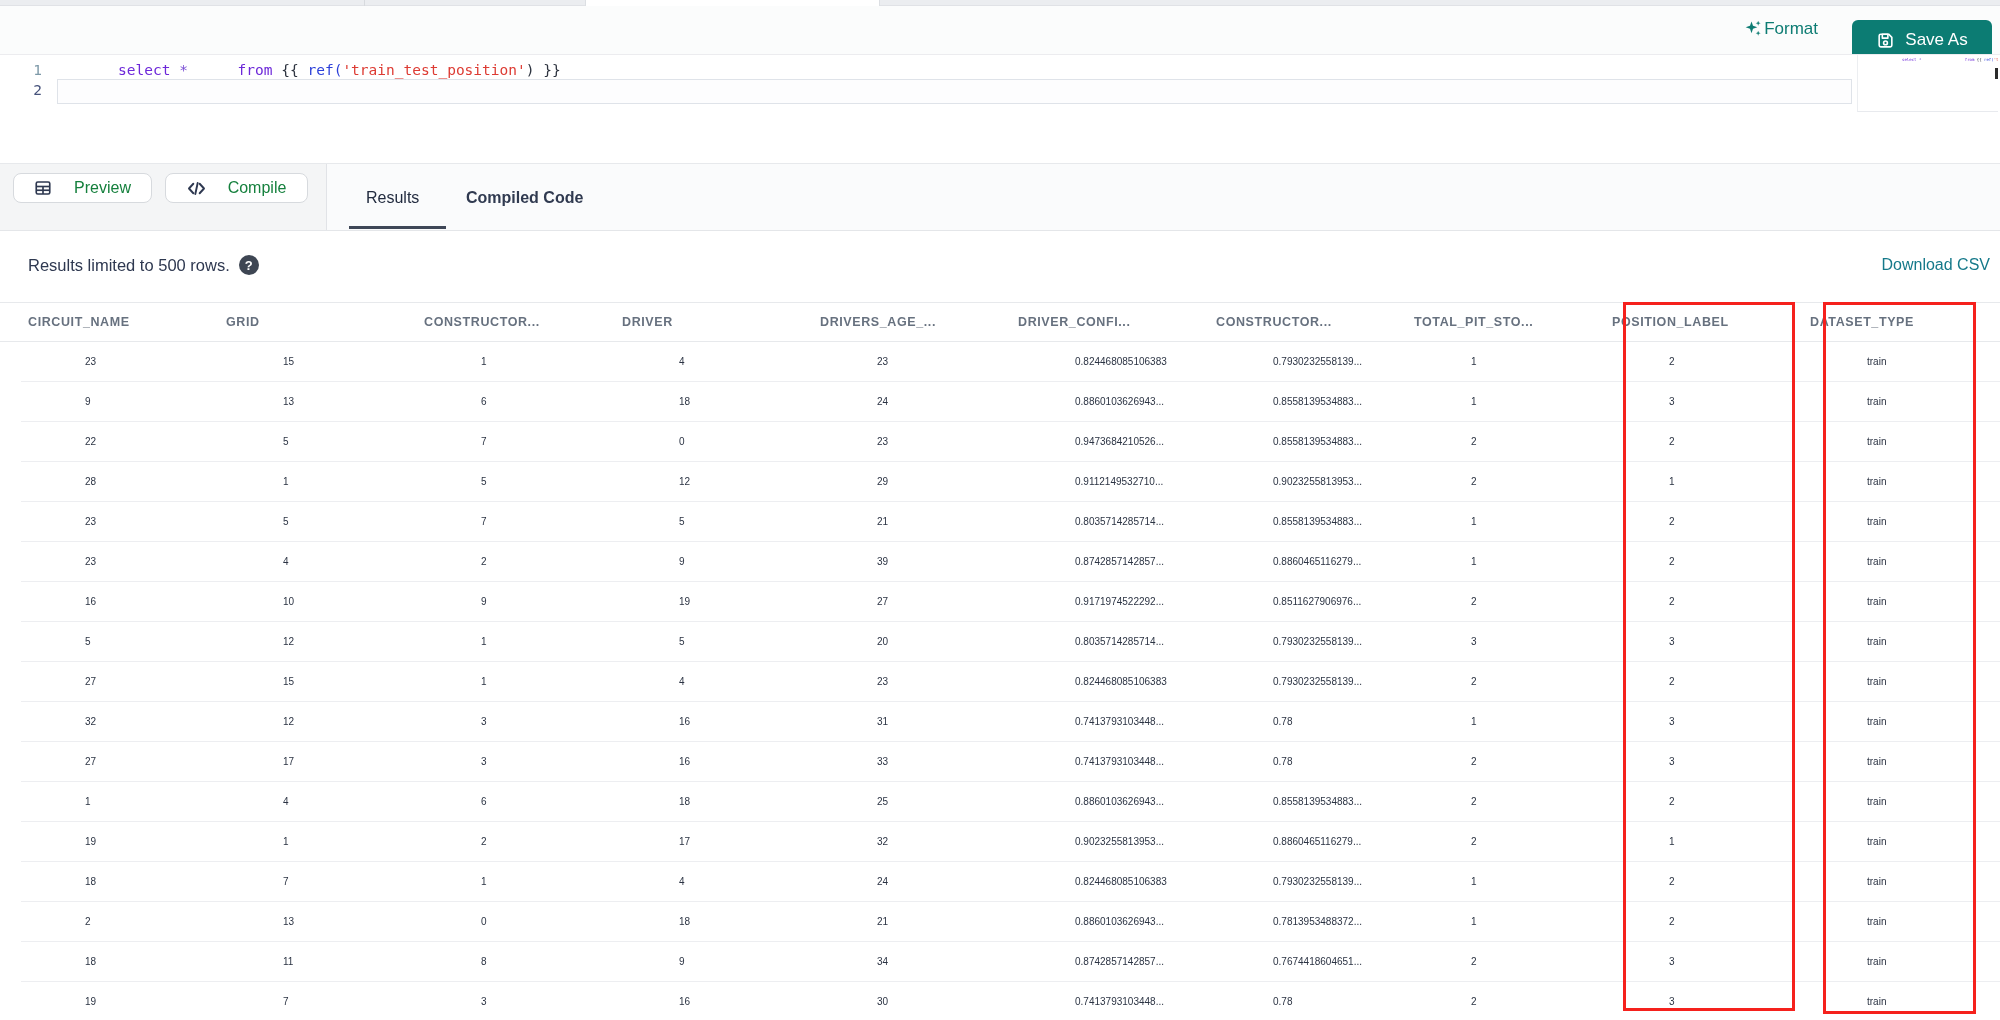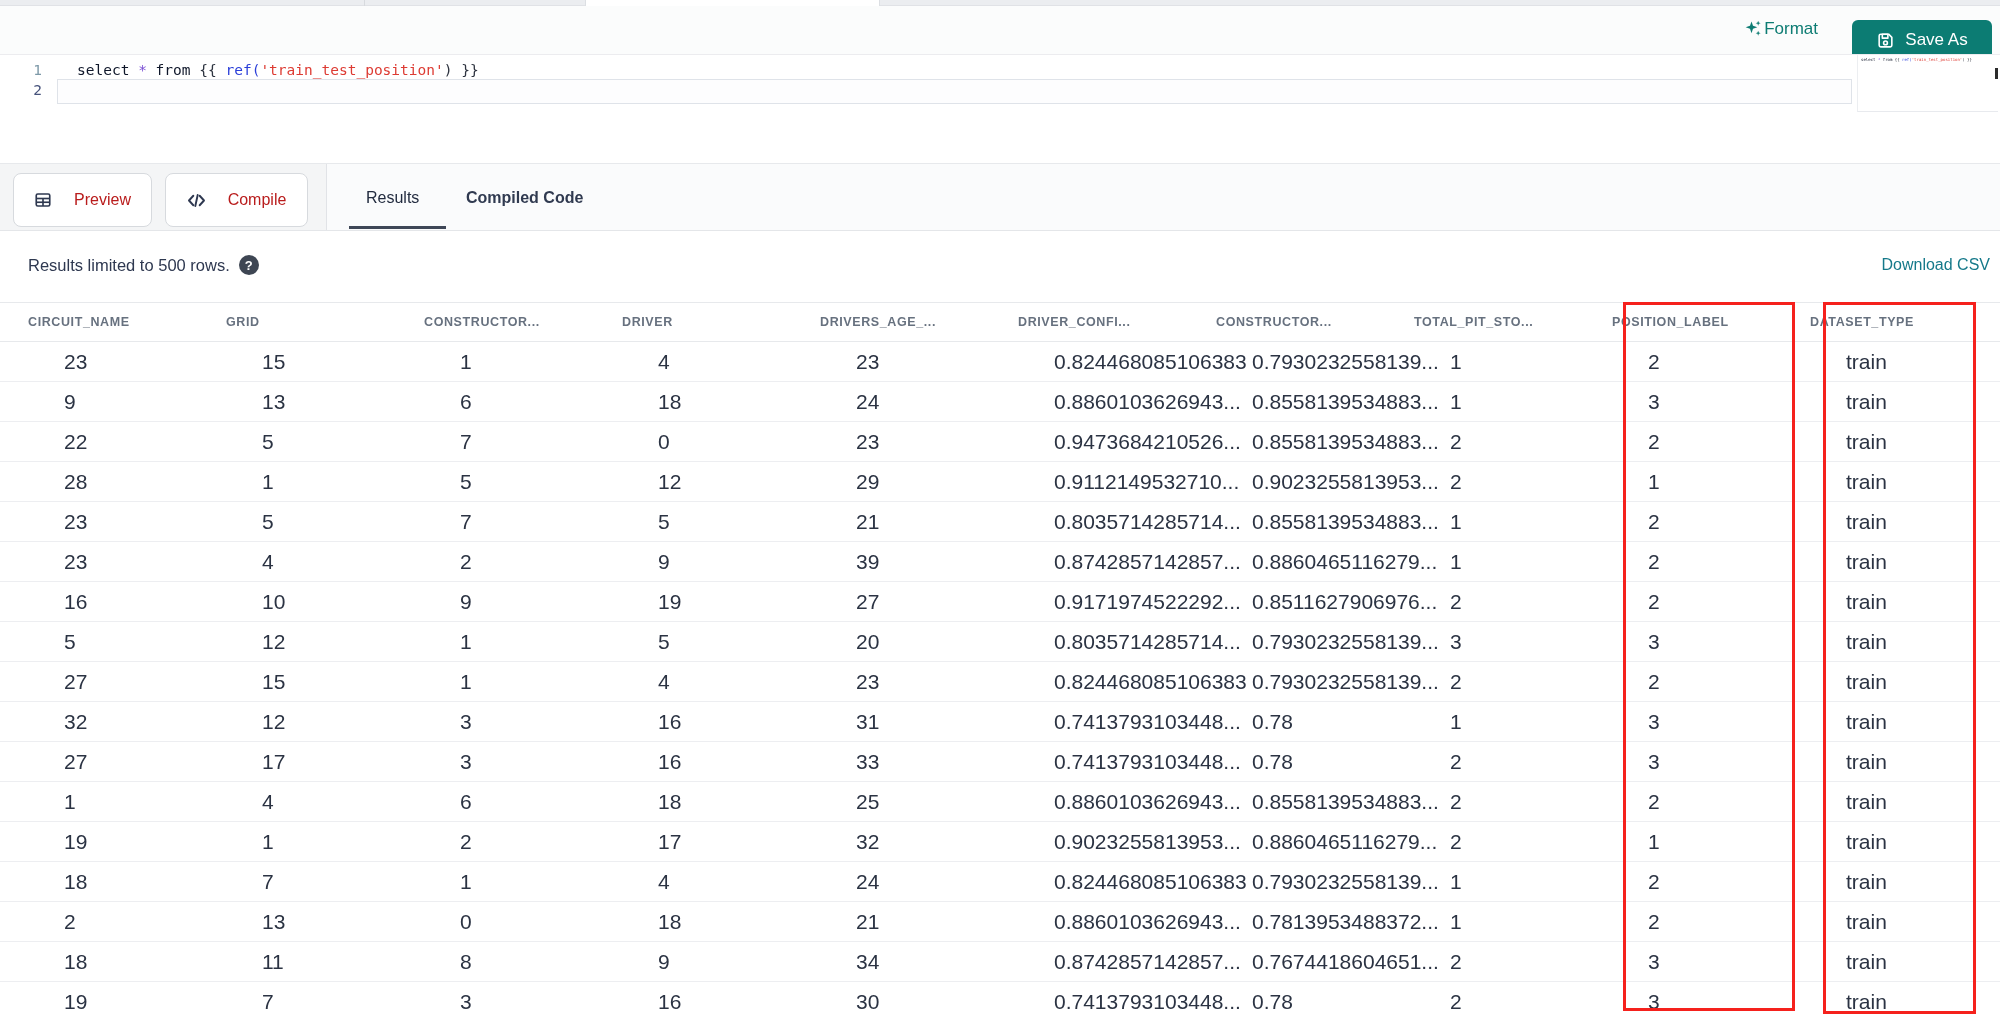--- a/index.html
+++ b/index.html
@@ -24,36 +24,36 @@
 
   
   .editor { position:absolute; top:54px; left:0; width:2000px; height:109px; background:#fff;
             border-top:1px solid #ececef; font-family:"DejaVu Sans Mono", monospace; font-size:14.5px; }
   .gutter { position:absolute; left:0; width:42px; text-align:right; }
   .gutter.n1 { top:7px; color:#7d99a8; }
   .gutter.n2 { top:27px; color:#46527b; }
   .code-line-1 { position:absolute; left:77px; top:7px; white-space:pre; }
   .active-line { position:absolute; left:57px; top:24px; width:1795px; height:25px;
                  border:1px solid #dfe3e9; background:#fdfdfe; }
-  .tk-kw { color:#0f172a; } .tk-op { color:#7a4fd4; } .tk-br { color:#2e3440; }
+  .tk-kw { color:#6d28d9;margin-left:41px; } .tk-op { color:#7a4fd4; } .tk-br { color:#2e3440; }
   .tk-fn { color:#2b3fd9; } .tk-str { color:#dd3b33; } .tk-pl { color:#2e3440; }
 
   .minimap { position:absolute; right:2px; top:0; width:141px; height:57px; background:#fff;
              border-left:1px solid #eceef1; border-bottom:1px solid #e8eaee; overflow:hidden; }
   .minimap .mini-line { position:absolute; left:3px; top:2px; font-size:4px; line-height:5px;
              white-space:nowrap; font-family:"DejaVu Sans Mono", monospace; }
   .minimap .nub { position:absolute; right:0; top:13px; width:3px; height:11px; background:#2c2c2c; }
 
   
   .action-strip { position:absolute; top:163px; left:0; width:2000px; height:68px; background:#f4f5f6;
                   border-top:1px solid #e7e9ec; border-bottom:1px solid #e4e6e9; }
   .tabs-bg { position:absolute; left:327px; top:0; right:0; bottom:0; background:#fafbfc; }
   .strip-divider { position:absolute; left:326px; top:0; bottom:0; width:1px; background:#e1e3e7; }
-  .btn { position:absolute; top:9px; height:54px; background:#fff; border:1px solid #d7dade;
-         border-radius:8px; color:#b91c1c; font-size:16px; font-family:inherit;
+  .btn { position:absolute; top:9px; height:30px; background:#fff; border:1px solid #d7dade;
+         border-radius:8px; color:#15803d; font-size:16px; font-family:inherit;
          display:flex; align-items:center; justify-content:center; gap:22px; cursor:pointer; }
   .btn.preview { left:13px; width:139px; }
   .btn.compile { left:165px; width:143px; }
   .tab { position:absolute; top:0; height:67px; display:flex; align-items:center;
          font-size:16px; cursor:pointer; }
   .tab.results { left:366px; color:#222b3f; font-weight:400; }
   .tab.compiled { left:466px; color:#303a50; font-weight:700; }
   .tab-underline { position:absolute; left:349px; bottom:1px; width:97px; height:3px; background:#3e4757; }
 
   
@@ -64,21 +64,21 @@
                color:#fff; font-size:13px; font-weight:700; align-items:center; justify-content:center;
                cursor:pointer; }
   .download-link { position:absolute; right:10px; top:25px; font-size:16px; color:#15798a; cursor:pointer; }
 
   
   .grid-table { position:absolute; top:302px; left:0; width:2000px; bottom:0; overflow:hidden; }
   .t-header { display:grid; grid-template-columns:repeat(10,198px); padding-left:28px; height:40px;
               align-items:center; border-top:1px solid #e7e9ec; border-bottom:1px solid #e7e9ec;
               color:#67717f; font-size:12.5px; font-weight:700; letter-spacing:0.6px; }
   .t-row { display:grid; grid-template-columns:repeat(10,198px); padding-left:64px; height:40px;
-           align-items:center; border-bottom:1px solid #edeef1; color:#2b3343; font-size:21px; }
+           align-items:center; border-bottom:1px solid #edeef1; color:#2b3343; font-size:10px;margin-left:21px; }
   .t-cell { white-space:nowrap; overflow:hidden; }
 
   
   .red-box { position:absolute; border:3px solid #f5211d; pointer-events:none; }
   .red-box.pos { left:1623px; top:302px; width:172px; height:709px; }
   .red-box.ds  { left:1823px; top:302px; width:153px; height:712px; }
 
   svg { display:block; }
 </style>
 </head>

